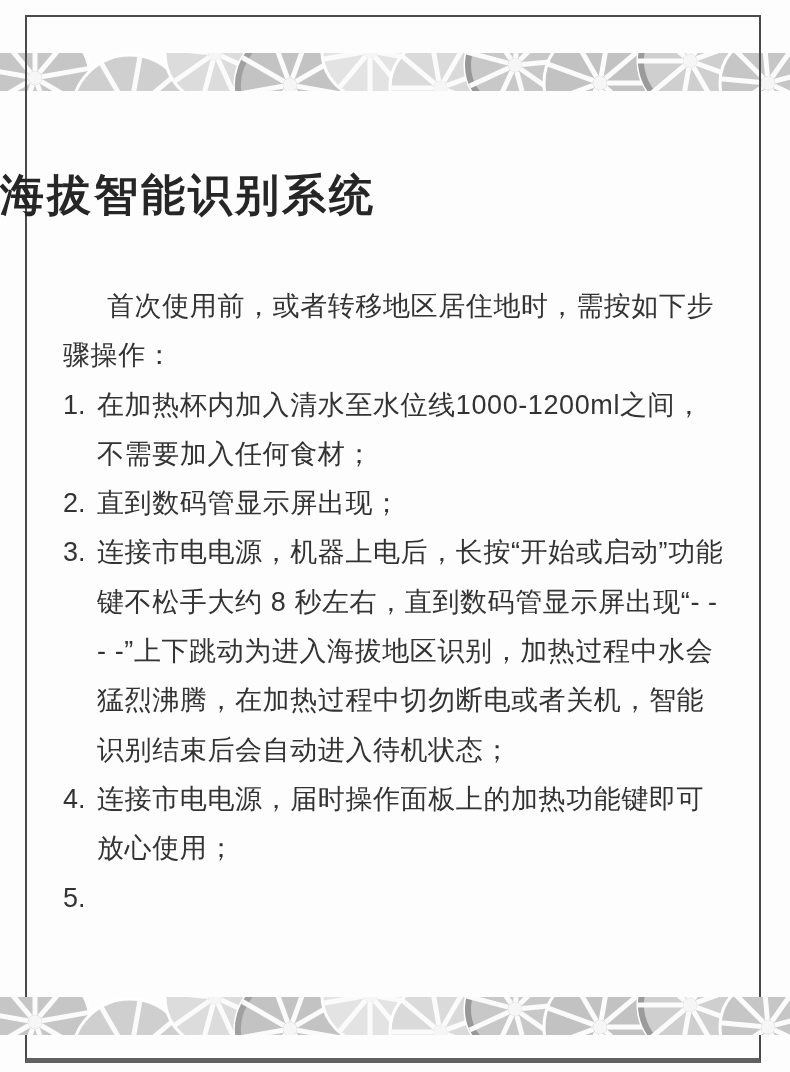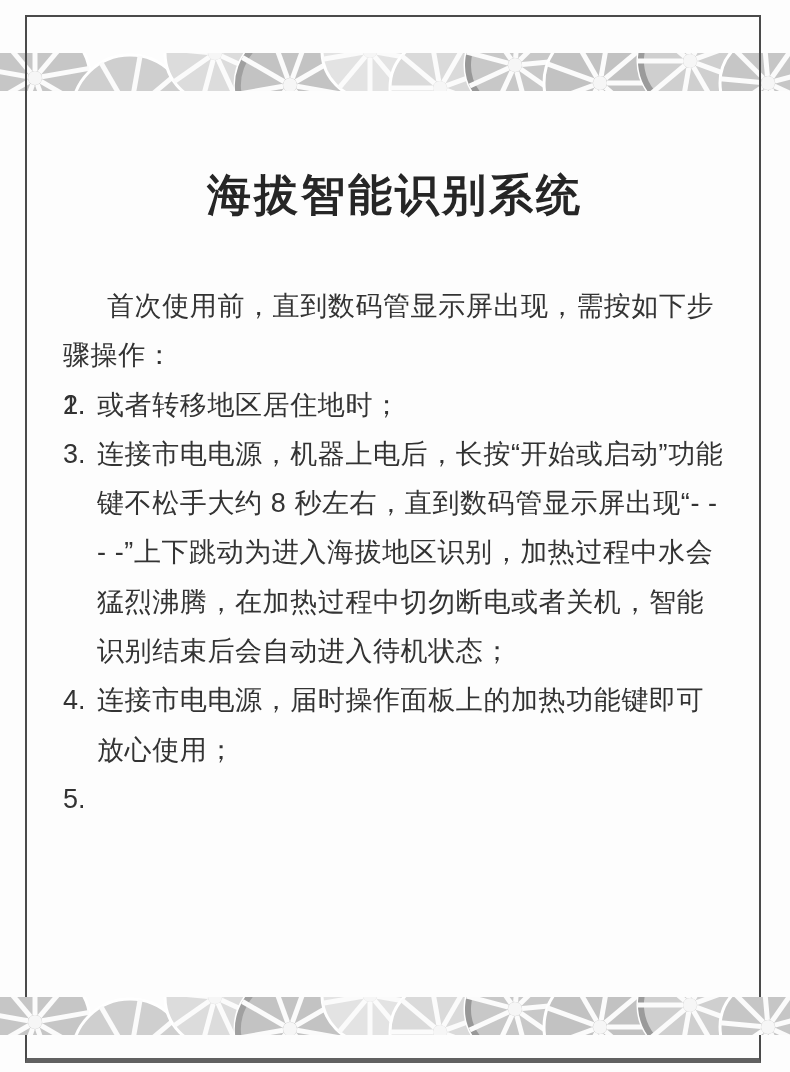--- a/index.html
+++ b/index.html
@@ -34,21 +34,21 @@
   }
   .band.top { top: 53px; }
   .band.bottom { top: 997px; }
   .band svg { display: block; }
   .title {
     position: absolute;
     top: 170px;
     left: 0;
     width: 100%;
     margin: 0;
-    text-align: center;
+    text-align: left;
     font-size: 44px;
     line-height: 50px;
     font-weight: bold;
     letter-spacing: 3px;
     color: #262626;
   }
   .content {
     position: absolute;
     left: 63px;
     top: 282px;
@@ -217,28 +217,29 @@
           <circle r="7" fill="#f6f6f6"></circle>
         </g>
       </svg>
   </div>
 
   <div class="frame"></div>
 
   <h1 class="title">海拔智能识别系统</h1>
 
   <div class="content">
-    <p class="intro">首次使用前，直到数码管显示屏出现，需按如下步骤操作：</p>
+    <p class="intro">首次使用前，或者转移地区居住地时，需按如下步骤操作：</p>
 
     <div class="step">
       <span class="num">1.</span>
+      <span class="txt">在加热杯内加入清水至水位线1000-1200ml之间，不需要加入任何食材；</span>
     </div>
     <div class="step">
       <span class="num">2.</span>
-      <span class="txt">或者转移地区居住地时；</span>
+      <span class="txt">直到数码管显示屏出现；</span>
     </div>
     <div class="step">
       <span class="num">3.</span>
       <span class="txt">连接市电电源，机器上电后，长按“开始或启动”功能键不松手大约 8 秒左右，直到数码管显示屏出现“- - - -”上下跳动为进入海拔地区识别，加热过程中水会猛烈沸腾，在加热过程中切勿断电或者关机，智能识别结束后会自动进入待机状态；</span>
     </div>
     <div class="step">
       <span class="num">4.</span>
       <span class="txt">连接市电电源，届时操作面板上的加热功能键即可放心使用；</span>
     </div>
     <div class="step">

